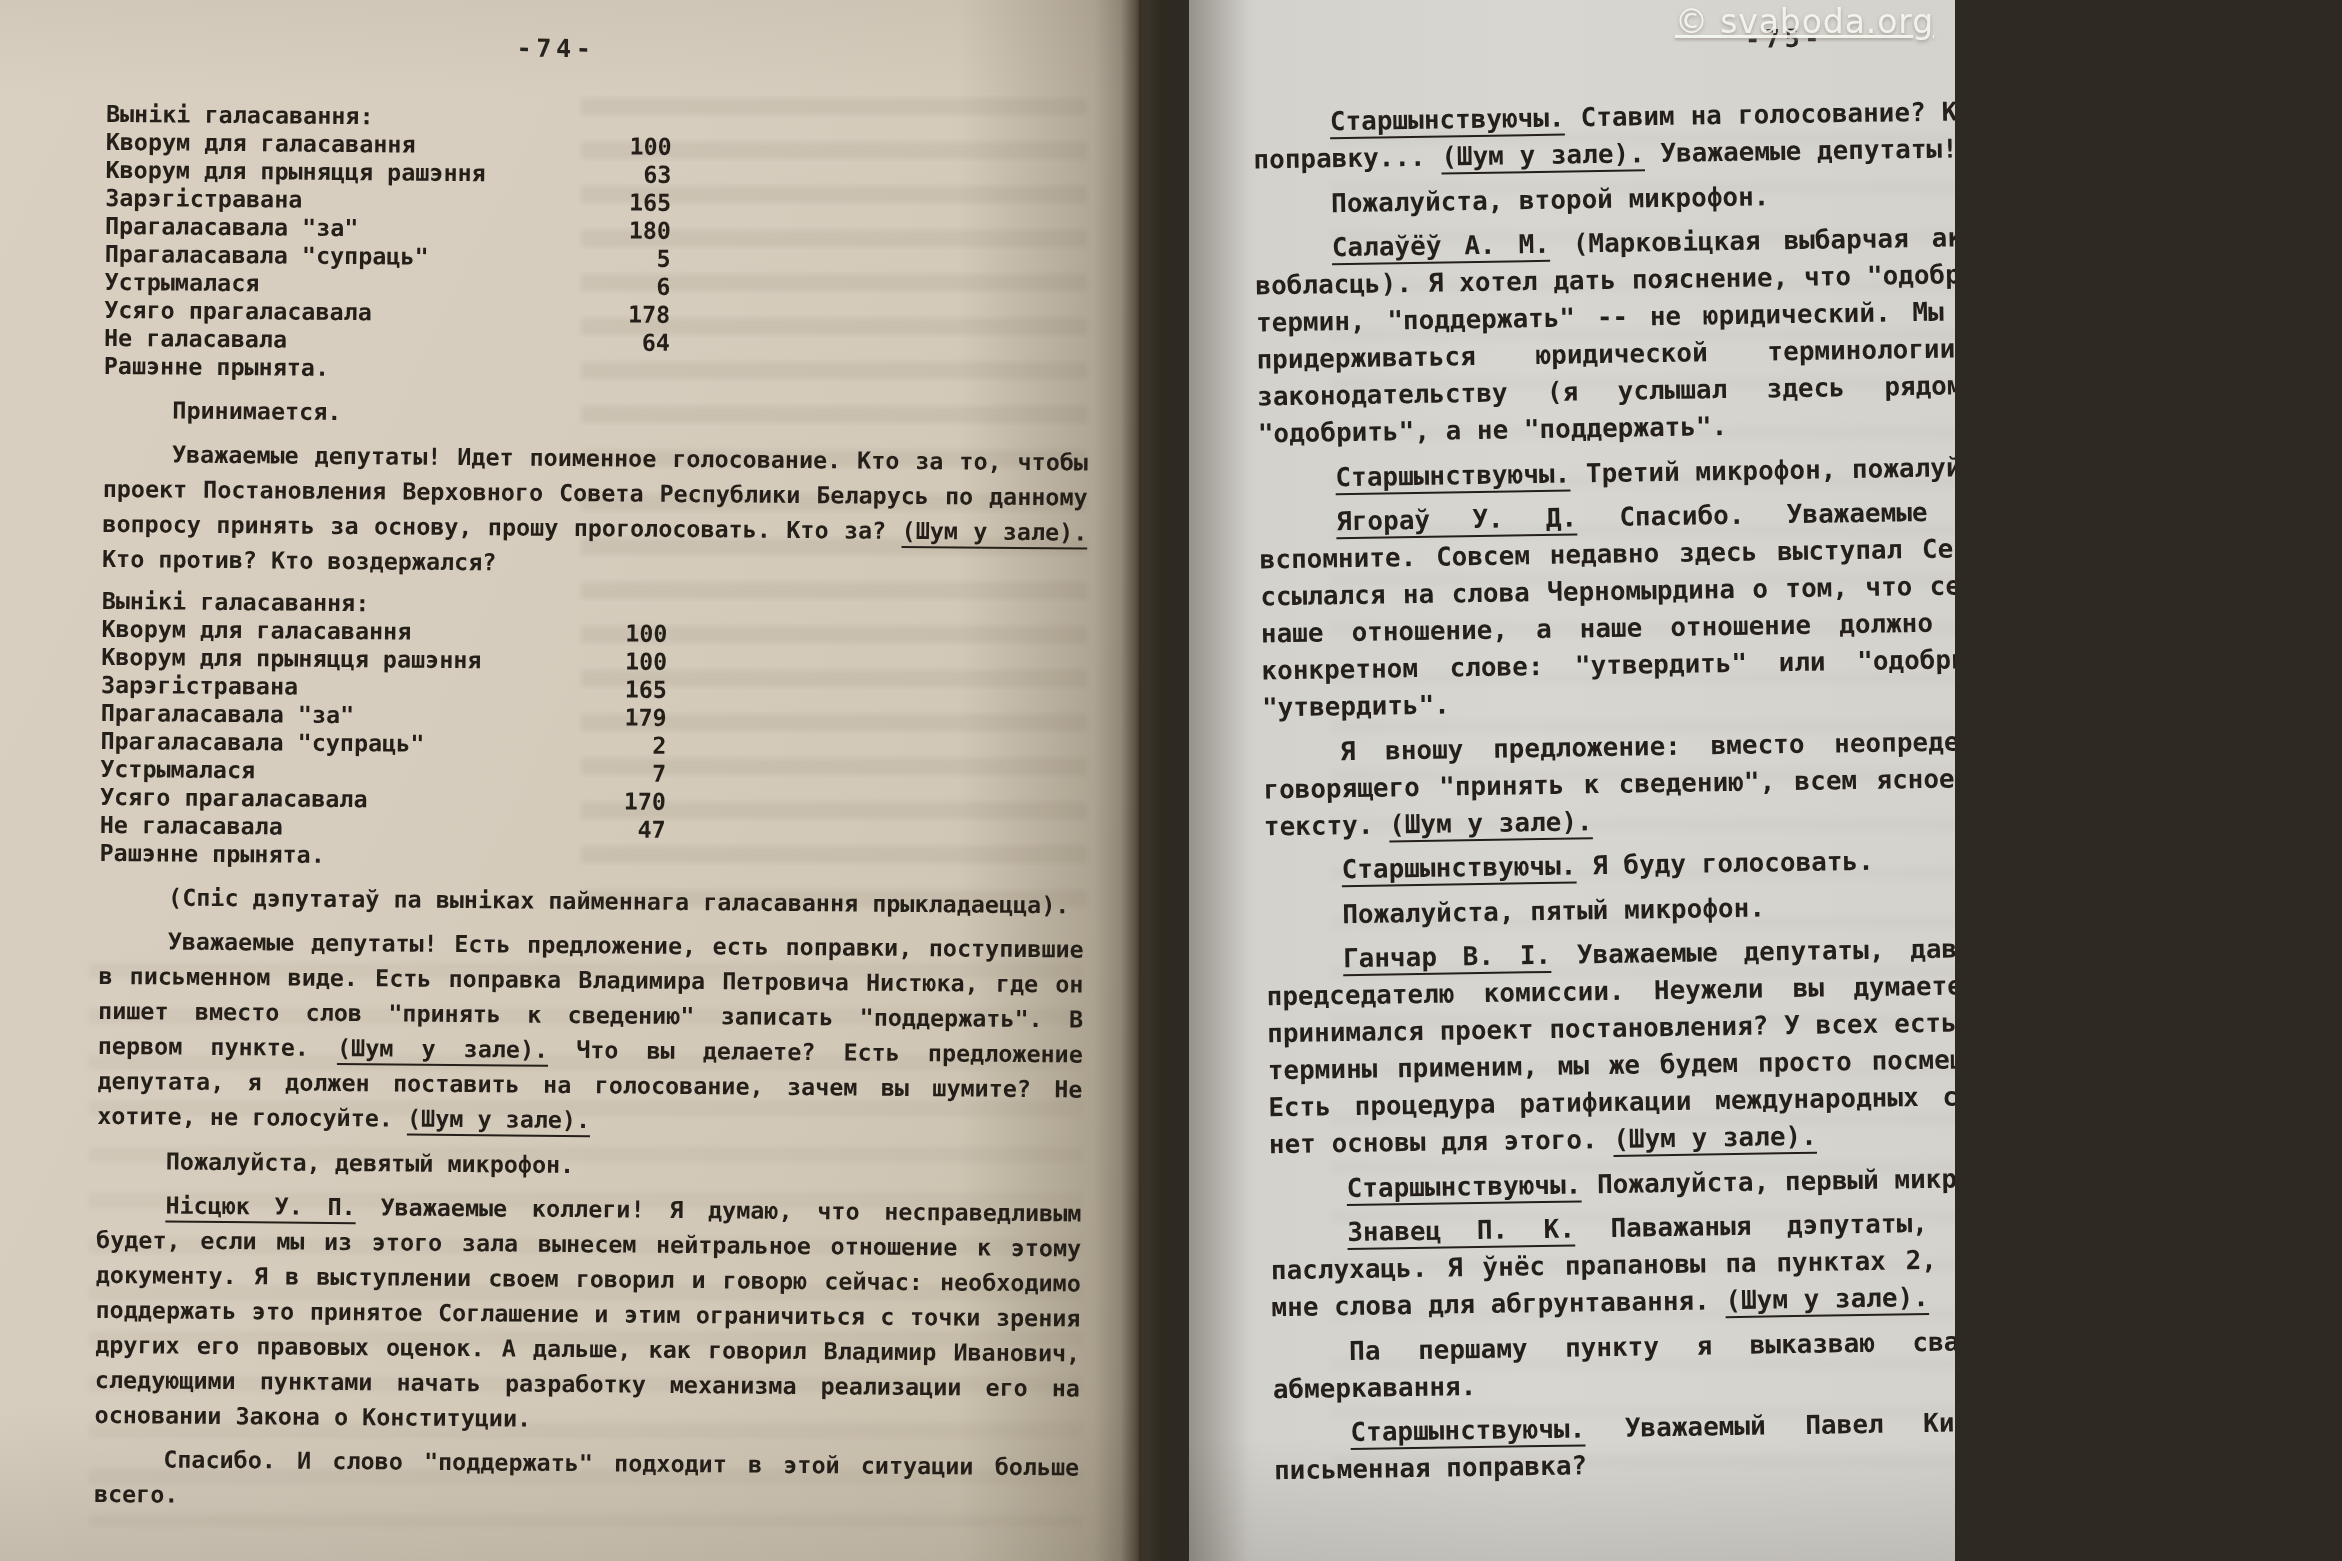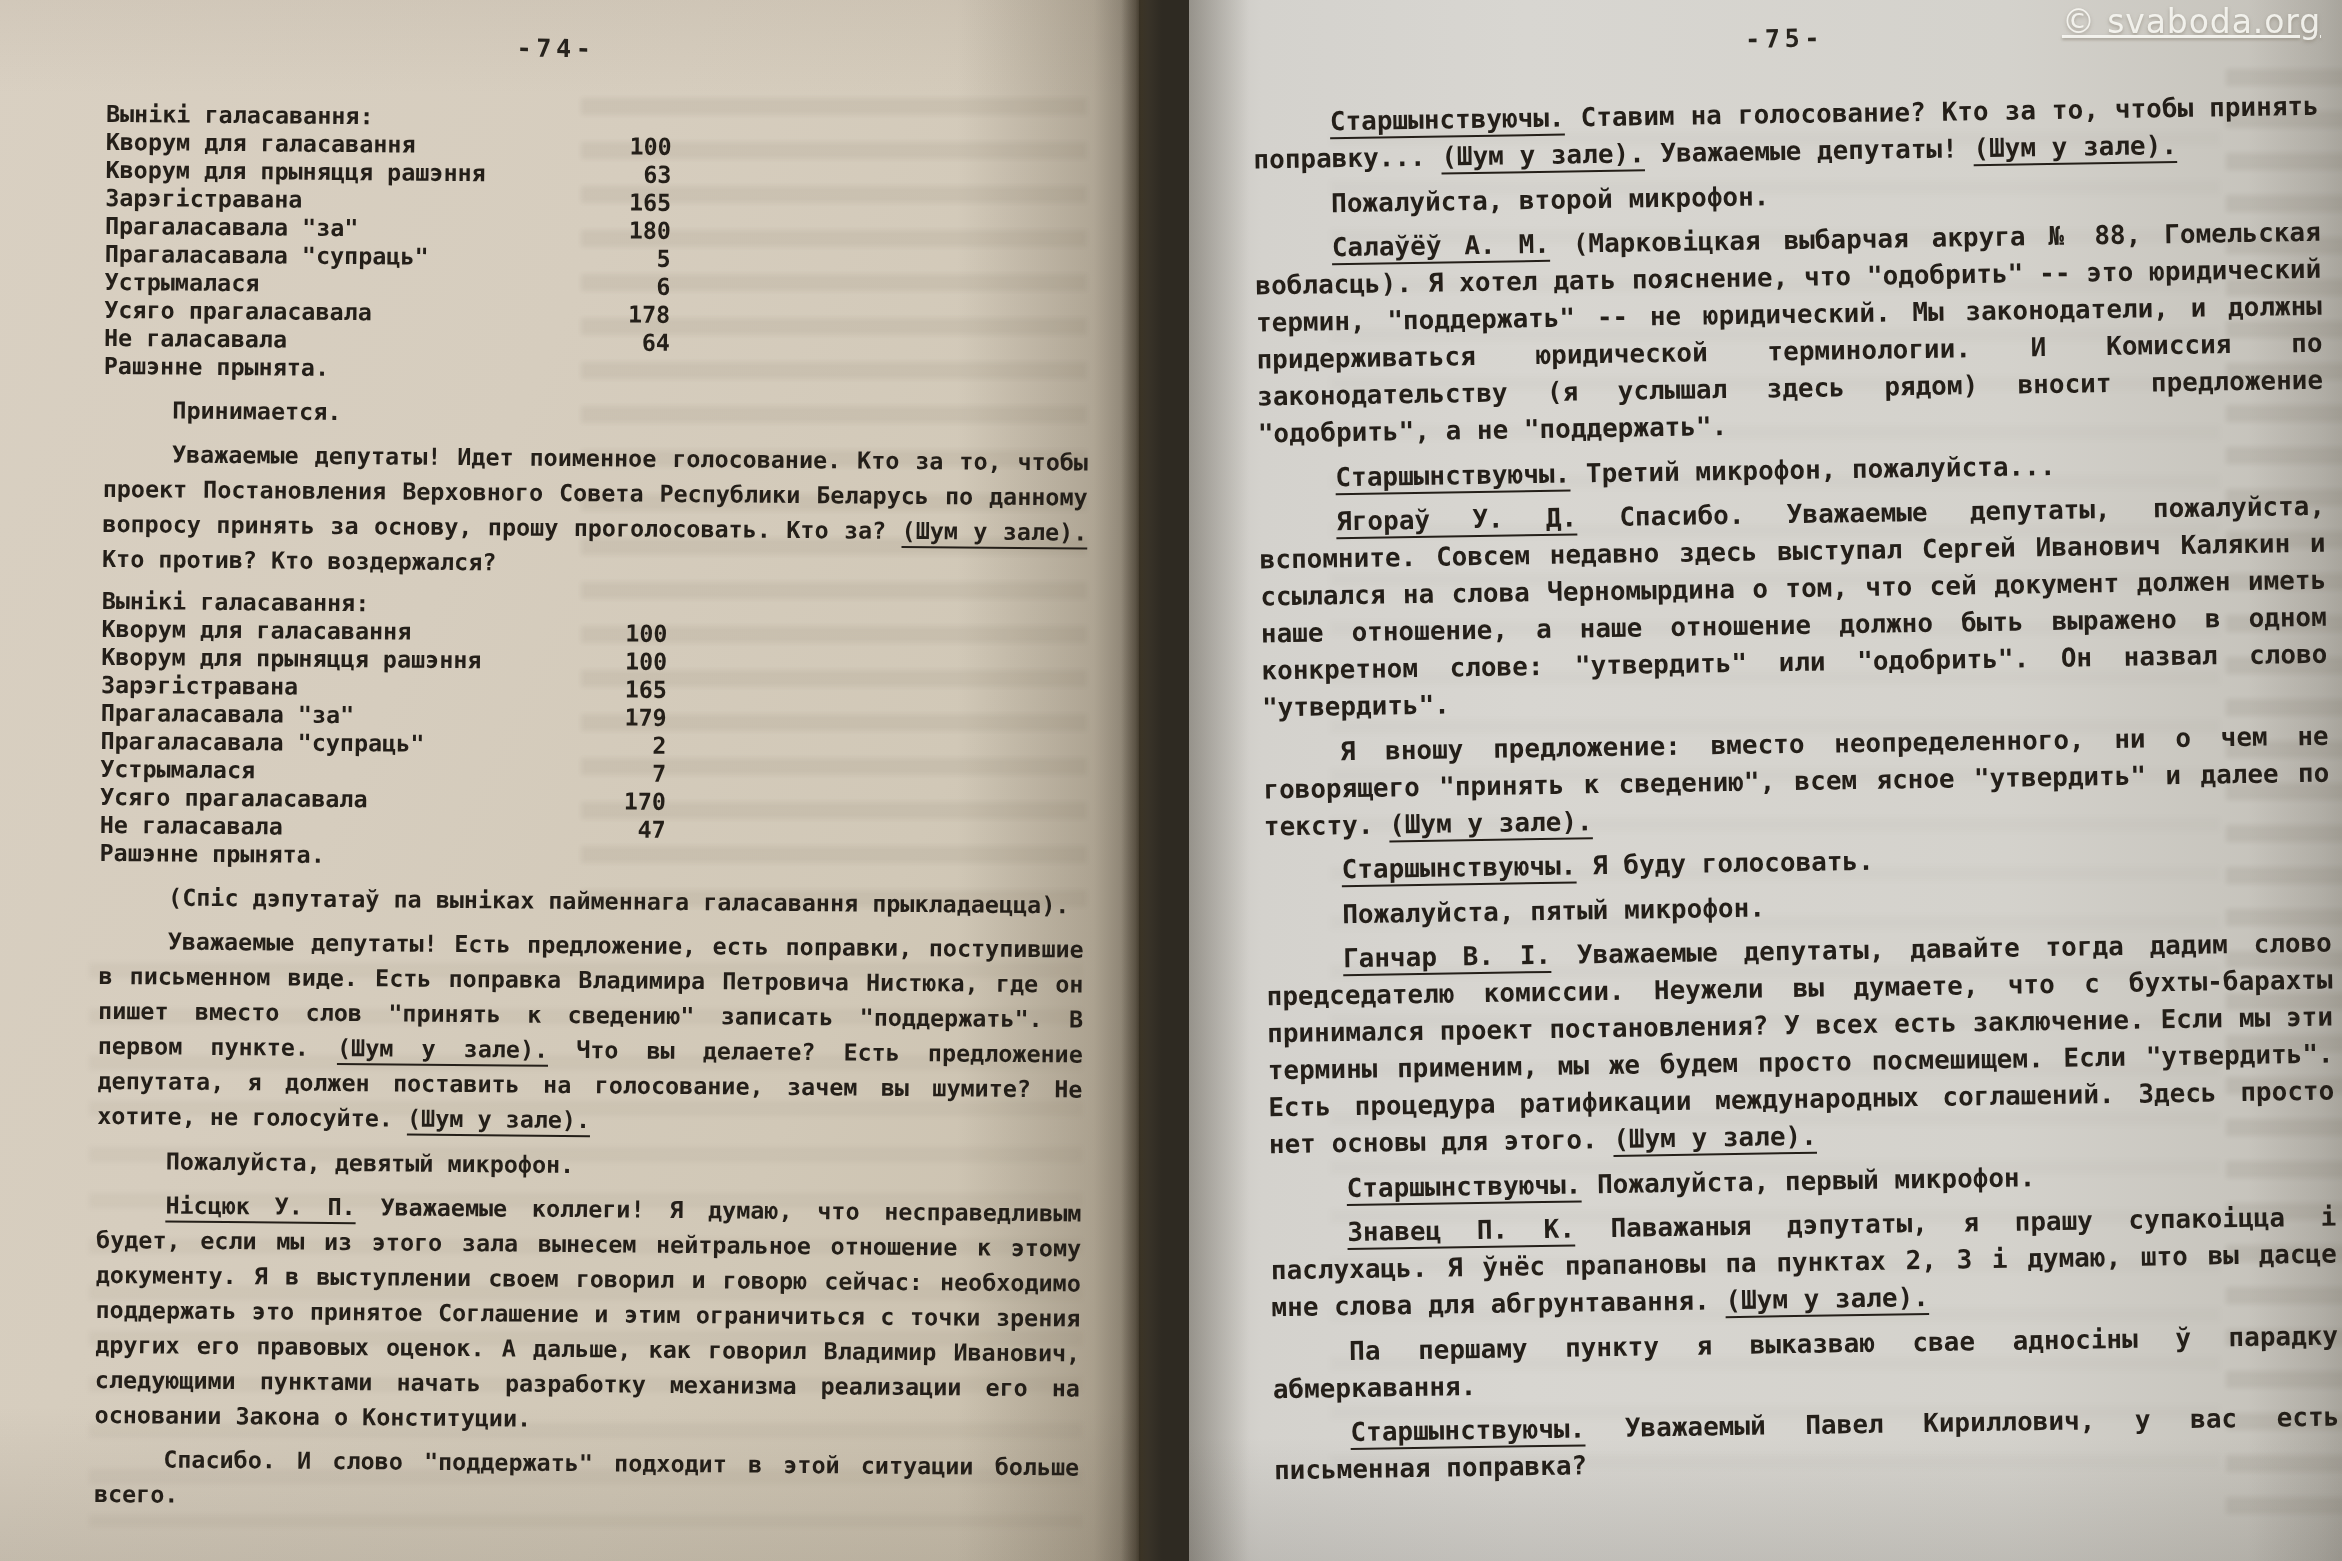--- a/index.html
+++ b/index.html
@@ -1,16 +1,16 @@
 <!DOCTYPE html>
 <html style="font-size:15px"><head>
 <meta charset="utf-8">
 <style>
   html,body{margin:0;padding:0;background:#2e2a22;}
-  .scene{position:relative;width:2342px;height:1562px;overflow:hidden;background:#2e2a22;
+  .scene{position:relative;width:1955px;height:1562px;overflow:hidden;background:#2e2a22;
          font-family:"DejaVu Sans Mono","Liberation Mono",monospace;}
 
   
   .page{position:absolute;top:0;height:100%;overflow:hidden;}
   .page-left{left:0;width:1139px;
     background:linear-gradient(115deg,#d9d0c2 0%,#d6cdbe 38%,#d1c8b7 70%,#c7bdaa 100%);}
   .page-right{left:1189px;width:1203px;
     background:linear-gradient(90deg,#c6c3bc 0%,#d4d2cd 6%,#d8d6d1 28%,#d4d2cc 68%,#c3c0b8 94%,#b3b0a7 100%);}
   .page-left::after{content:"";position:absolute;inset:0;pointer-events:none;
     background:linear-gradient(90deg,rgba(87,76,58,0) 84%,rgba(87,76,58,.28) 96%,rgba(48,40,28,.5) 100%),

